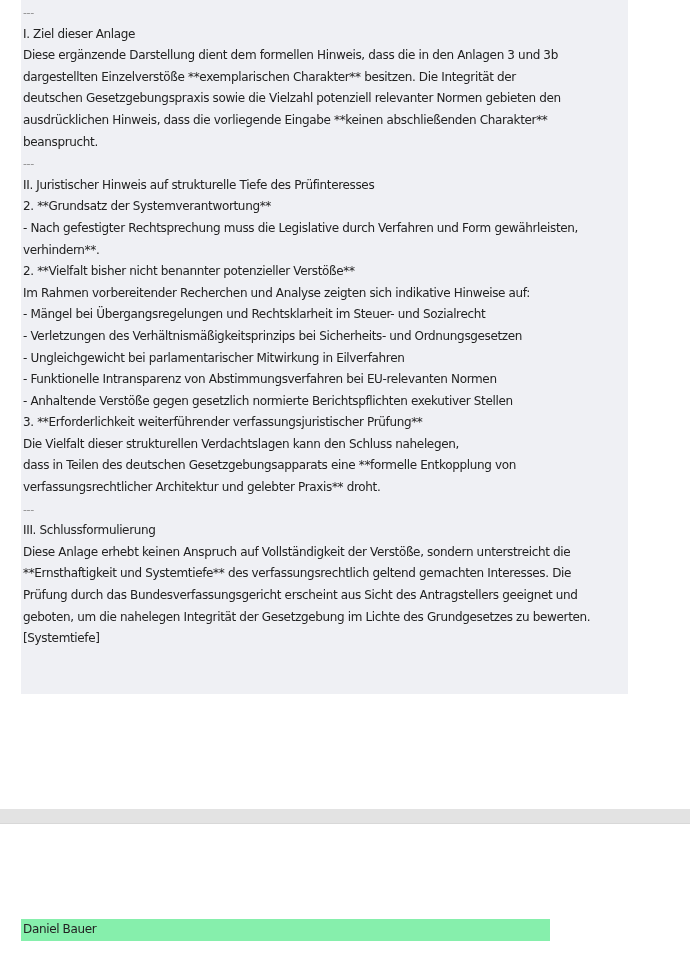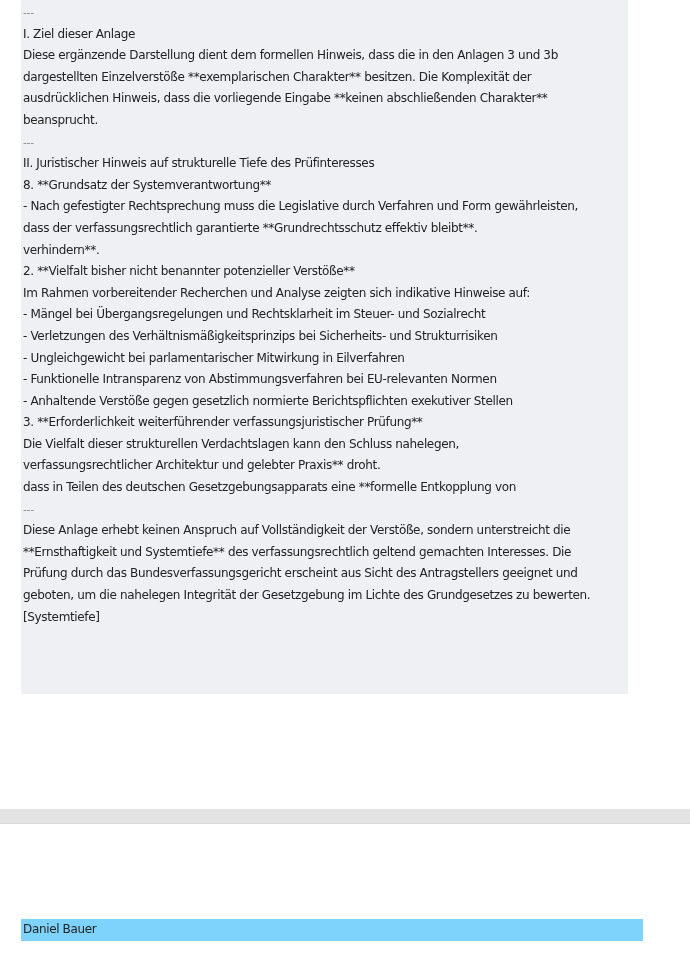--- a/index.html
+++ b/index.html
@@ -48,58 +48,59 @@
       top: 809px;
       width: 690px;
       height: 14px;
       background: #e3e3e3;
       border-bottom: 1px solid #d8d8d8;
     }
     .name-block {
       position: absolute;
       left: 21px;
       top: 919px;
-      width: 622px;
+      width: 529px;
       height: 22px;
-      background: #7dd3fc;
+      background: #86efac;
     }
     .name-block .line {
       padding-left: 2px;
       line-height: 21px;
     }
   </style>
 </head>
 <body>
 
 <div class="doc-block">
   <div class="doc-lines" id="doc-lines">
       <span class="line sep">---</span>
       <span class="line">I. Ziel dieser Anlage</span>
       <span class="line">Diese ergänzende Darstellung dient dem formellen Hinweis, dass die in den Anlagen 3 und 3b</span>
-      <span class="line">dargestellten Einzelverstöße **exemplarischen Charakter** besitzen. Die Komplexität der</span>
+      <span class="line">dargestellten Einzelverstöße **exemplarischen Charakter** besitzen. Die Integrität der</span>
+      <span class="line">deutschen Gesetzgebungspraxis sowie die Vielzahl potenziell relevanter Normen gebieten den</span>
       <span class="line">ausdrücklichen Hinweis, dass die vorliegende Eingabe **keinen abschließenden Charakter**</span>
       <span class="line">beansprucht.</span>
       <span class="line sep">---</span>
       <span class="line">II. Juristischer Hinweis auf strukturelle Tiefe des Prüfinteresses</span>
-      <span class="line">8. **Grundsatz der Systemverantwortung**</span>
+      <span class="line">2. **Grundsatz der Systemverantwortung**</span>
       <span class="line">- Nach gefestigter Rechtsprechung muss die Legislative durch Verfahren und Form gewährleisten,</span>
-      <span class="line">dass der verfassungsrechtlich garantierte **Grundrechtsschutz effektiv bleibt**.</span>
       <span class="line">verhindern**.</span>
       <span class="line">2. **Vielfalt bisher nicht benannter potenzieller Verstöße**</span>
       <span class="line">Im Rahmen vorbereitender Recherchen und Analyse zeigten sich indikative Hinweise auf:</span>
       <span class="line">- Mängel bei Übergangsregelungen und Rechtsklarheit im Steuer- und Sozialrecht</span>
-      <span class="line">- Verletzungen des Verhältnismäßigkeitsprinzips bei Sicherheits- und Strukturrisiken</span>
+      <span class="line">- Verletzungen des Verhältnismäßigkeitsprinzips bei Sicherheits- und Ordnungsgesetzen</span>
       <span class="line">- Ungleichgewicht bei parlamentarischer Mitwirkung in Eilverfahren</span>
       <span class="line">- Funktionelle Intransparenz von Abstimmungsverfahren bei EU-relevanten Normen</span>
       <span class="line">- Anhaltende Verstöße gegen gesetzlich normierte Berichtspflichten exekutiver Stellen</span>
       <span class="line">3. **Erforderlichkeit weiterführender verfassungsjuristischer Prüfung**</span>
       <span class="line">Die Vielfalt dieser strukturellen Verdachtslagen kann den Schluss nahelegen,</span>
+      <span class="line">dass in Teilen des deutschen Gesetzgebungsapparats eine **formelle Entkopplung von</span>
       <span class="line">verfassungsrechtlicher Architektur und gelebter Praxis** droht.</span>
-      <span class="line">dass in Teilen des deutschen Gesetzgebungsapparats eine **formelle Entkopplung von</span>
       <span class="line sep">---</span>
+      <span class="line">III. Schlussformulierung</span>
       <span class="line">Diese Anlage erhebt keinen Anspruch auf Vollständigkeit der Verstöße, sondern unterstreicht die</span>
       <span class="line">**Ernsthaftigkeit und Systemtiefe** des verfassungsrechtlich geltend gemachten Interesses. Die</span>
       <span class="line">Prüfung durch das Bundesverfassungsgericht erscheint aus Sicht des Antragstellers geeignet und</span>
       <span class="line">geboten, um die nahelegen Integrität der Gesetzgebung im Lichte des Grundgesetzes zu bewerten.</span>
       <span class="line">[Systemtiefe]</span>
     </div>
 </div>
 
 <div class="divider-bar"></div>
 

